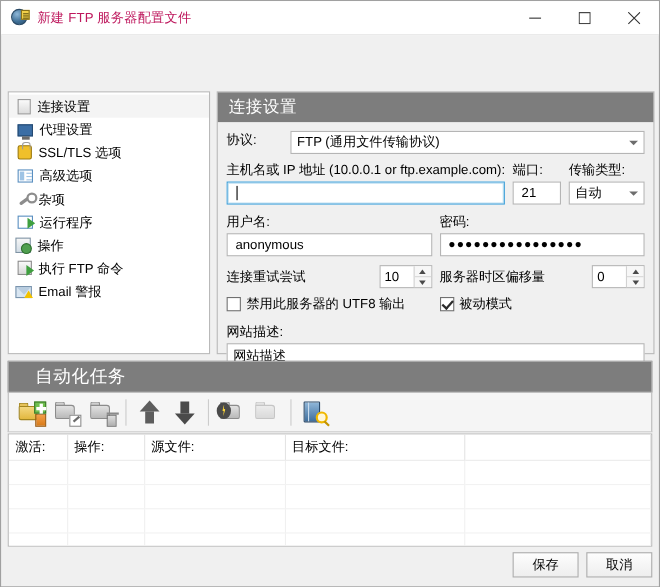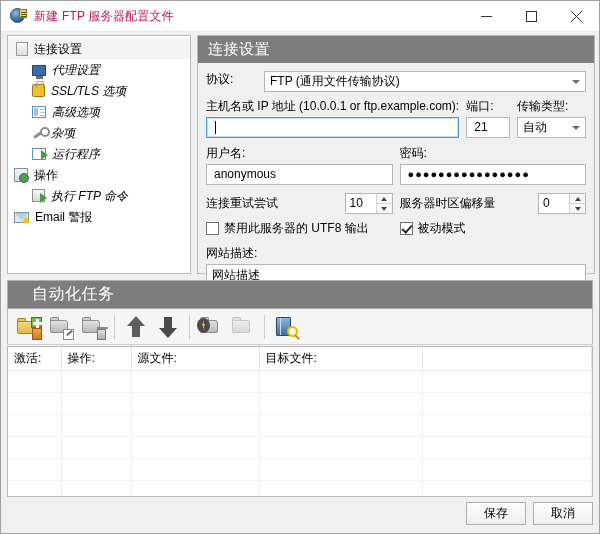--- a/index.html
+++ b/index.html
@@ -50,36 +50,36 @@
   }
   .title-spacer { flex: 1 1 auto; }
   .winbtn {
     width: 45px; height: 30px;
     display: flex; align-items: center; justify-content: center;
     color: #333; font-size: 13px; line-height: 1;
   }
   .winbtn svg { display: block; }
 
   
-  .body-wrap { flex: 1 1 auto; position: relative; }
+  .body-wrap { flex: 1 1 auto; position: relative; margin-top: 48px; }
 
   
   .sidebar {
     position: absolute; left: 6px; top: 3px;
     width: 184px; height: 239px;
     background: #fff;
     border: 1px solid #b9b9b9;
     overflow: hidden;
     padding-top: 2px;
   }
   .tree-item {
     height: 21px; display: flex; align-items: center;
     padding-left: 6px; white-space: nowrap; font-size: 12px;
   }
-  .tree-item.lvl1 { padding-left: 24px; font-style: italic; }
+  .tree-item.lvl1 { padding-left: 8px; }
   .tree-item.selected { background: #f4f4f4; }
   .tree-item .ic {
     width: 16px; height: 16px; margin-right: 6px; flex: 0 0 auto;
     position: relative;
   }
   .tree-item .lbl { line-height: 16px; }
 
   
   .ic-gray-doc { background: linear-gradient(#fafafa,#dcdcdc); border: 1px solid #9a9a9a; width:12px !important; height:14px !important; margin-left:2px;}
   .ic-monitor { background: #3b6ea5; border: 1px solid #254a72; width: 14px !important; height: 11px !important; margin-top: 2px; }

